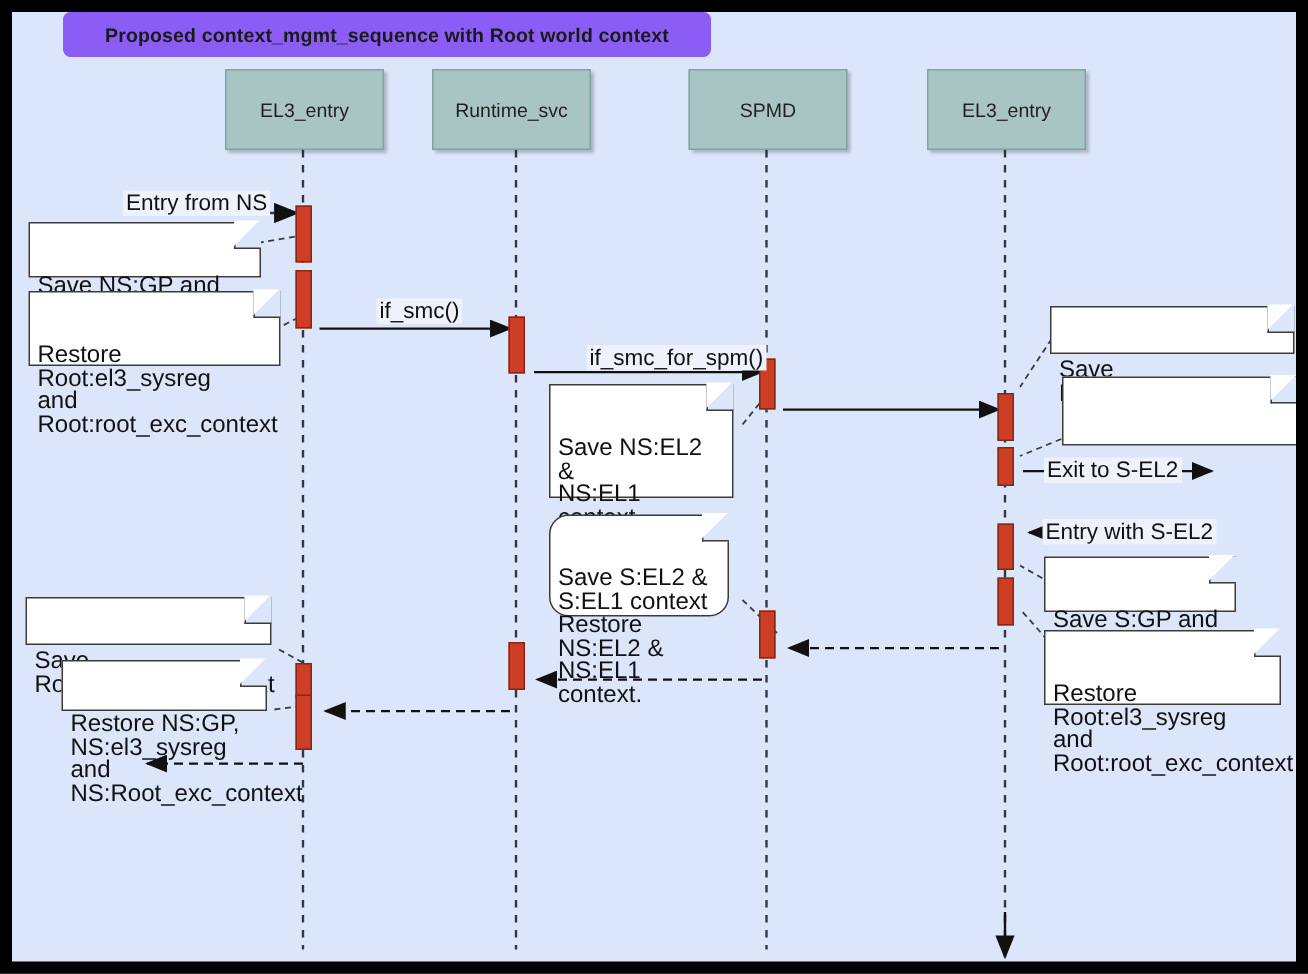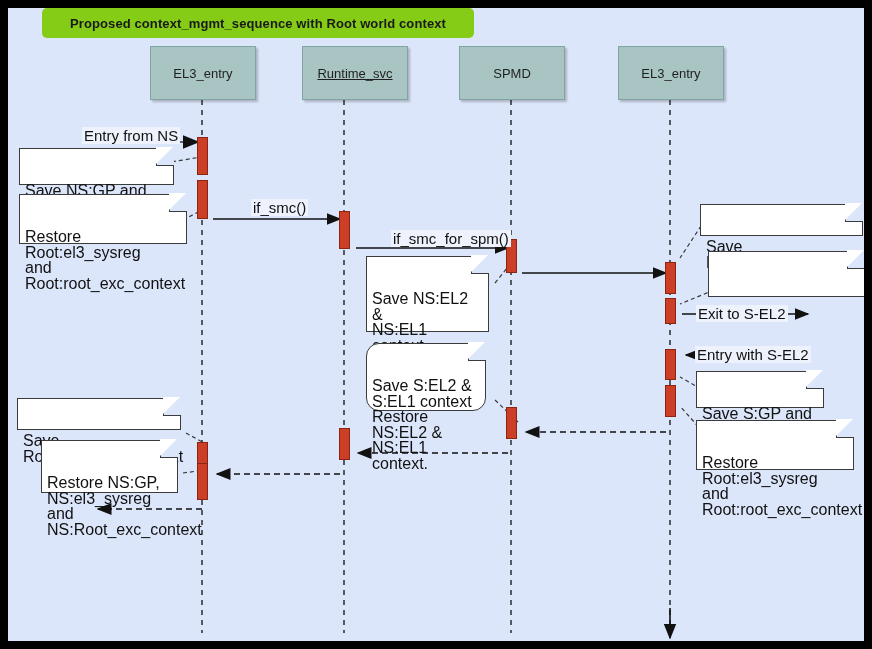--- a/index.html
+++ b/index.html
@@ -11,21 +11,21 @@
   }
   #canvas{
     position:absolute;left:8px;top:8px;width:856px;height:633px;
     background:#dce6fa;overflow:hidden;
   }
   svg.layer{position:absolute;left:0;top:0;width:856px;height:633px;overflow:visible;}
 
   
   .title-banner{
     position:absolute;left:34px;top:0px;width:432px;height:30px;
-    background:#84cc16;border-radius:5px;
+    background:#8b5cf6;border-radius:5px;
     display:flex;align-items:center;justify-content:center;
     font-size:13px;font-weight:bold;color:#1a1a1a;letter-spacing:.1px;
   }
 
   
   .participant{
     position:absolute;width:104px;height:52px;
     background:#a8c5c3;border:1px solid #7ea5a2;
     box-shadow:2px 2px 2px rgba(0,0,0,.22);
     display:flex;align-items:center;justify-content:center;
@@ -122,21 +122,21 @@
         <line x1="695" y1="424" x2="672" y2="398"></line>
         <line x1="487" y1="392" x2="510" y2="414"></line>
         <line x1="178" y1="425" x2="198" y2="436"></line>
         <line x1="175" y1="465" x2="197" y2="462"></line>
       </g>
     </svg>
 
     <div class="participant" style="left:142px;top:38px;">
       <span>EL3_entry</span>
     </div>
-    <div class="participant" style="left:294px;top:38px;text-decoration:underline;">
+    <div class="participant" style="left:280px;top:38px;">
       <span>Runtime_svc</span>
     </div>
     <div class="participant" style="left:451px;top:38px;">
       <span>SPMD</span>
     </div>
     <div class="participant" style="left:610px;top:38px;">
       <span>EL3_entry</span>
     </div>
 
     <div class="activation" style="left:189px;top:129px;height:38px;"></div>
@@ -207,21 +207,21 @@
 S:EL1 context
 Restore NS:EL2 &amp;
 NS:EL1 context.</span>
     </div>
 
     <div class="note" style="left:9px;top:390px;width:164px;height:32px;">
       <span class="fold"></span>
       <span>Save Root:root_exc_context</span>
     </div>
 
-    <div class="note" style="left:33px;top:432px;width:137px;height:53px;">
+    <div class="note" style="left:33px;top:432px;width:137px;height:34px;">
       <span class="fold"></span>
       <span>Restore NS:GP,
 NS:el3_sysreg and
 NS:Root_exc_context</span>
     </div>
 
   </div>
 </div>
 
 </body></html>

